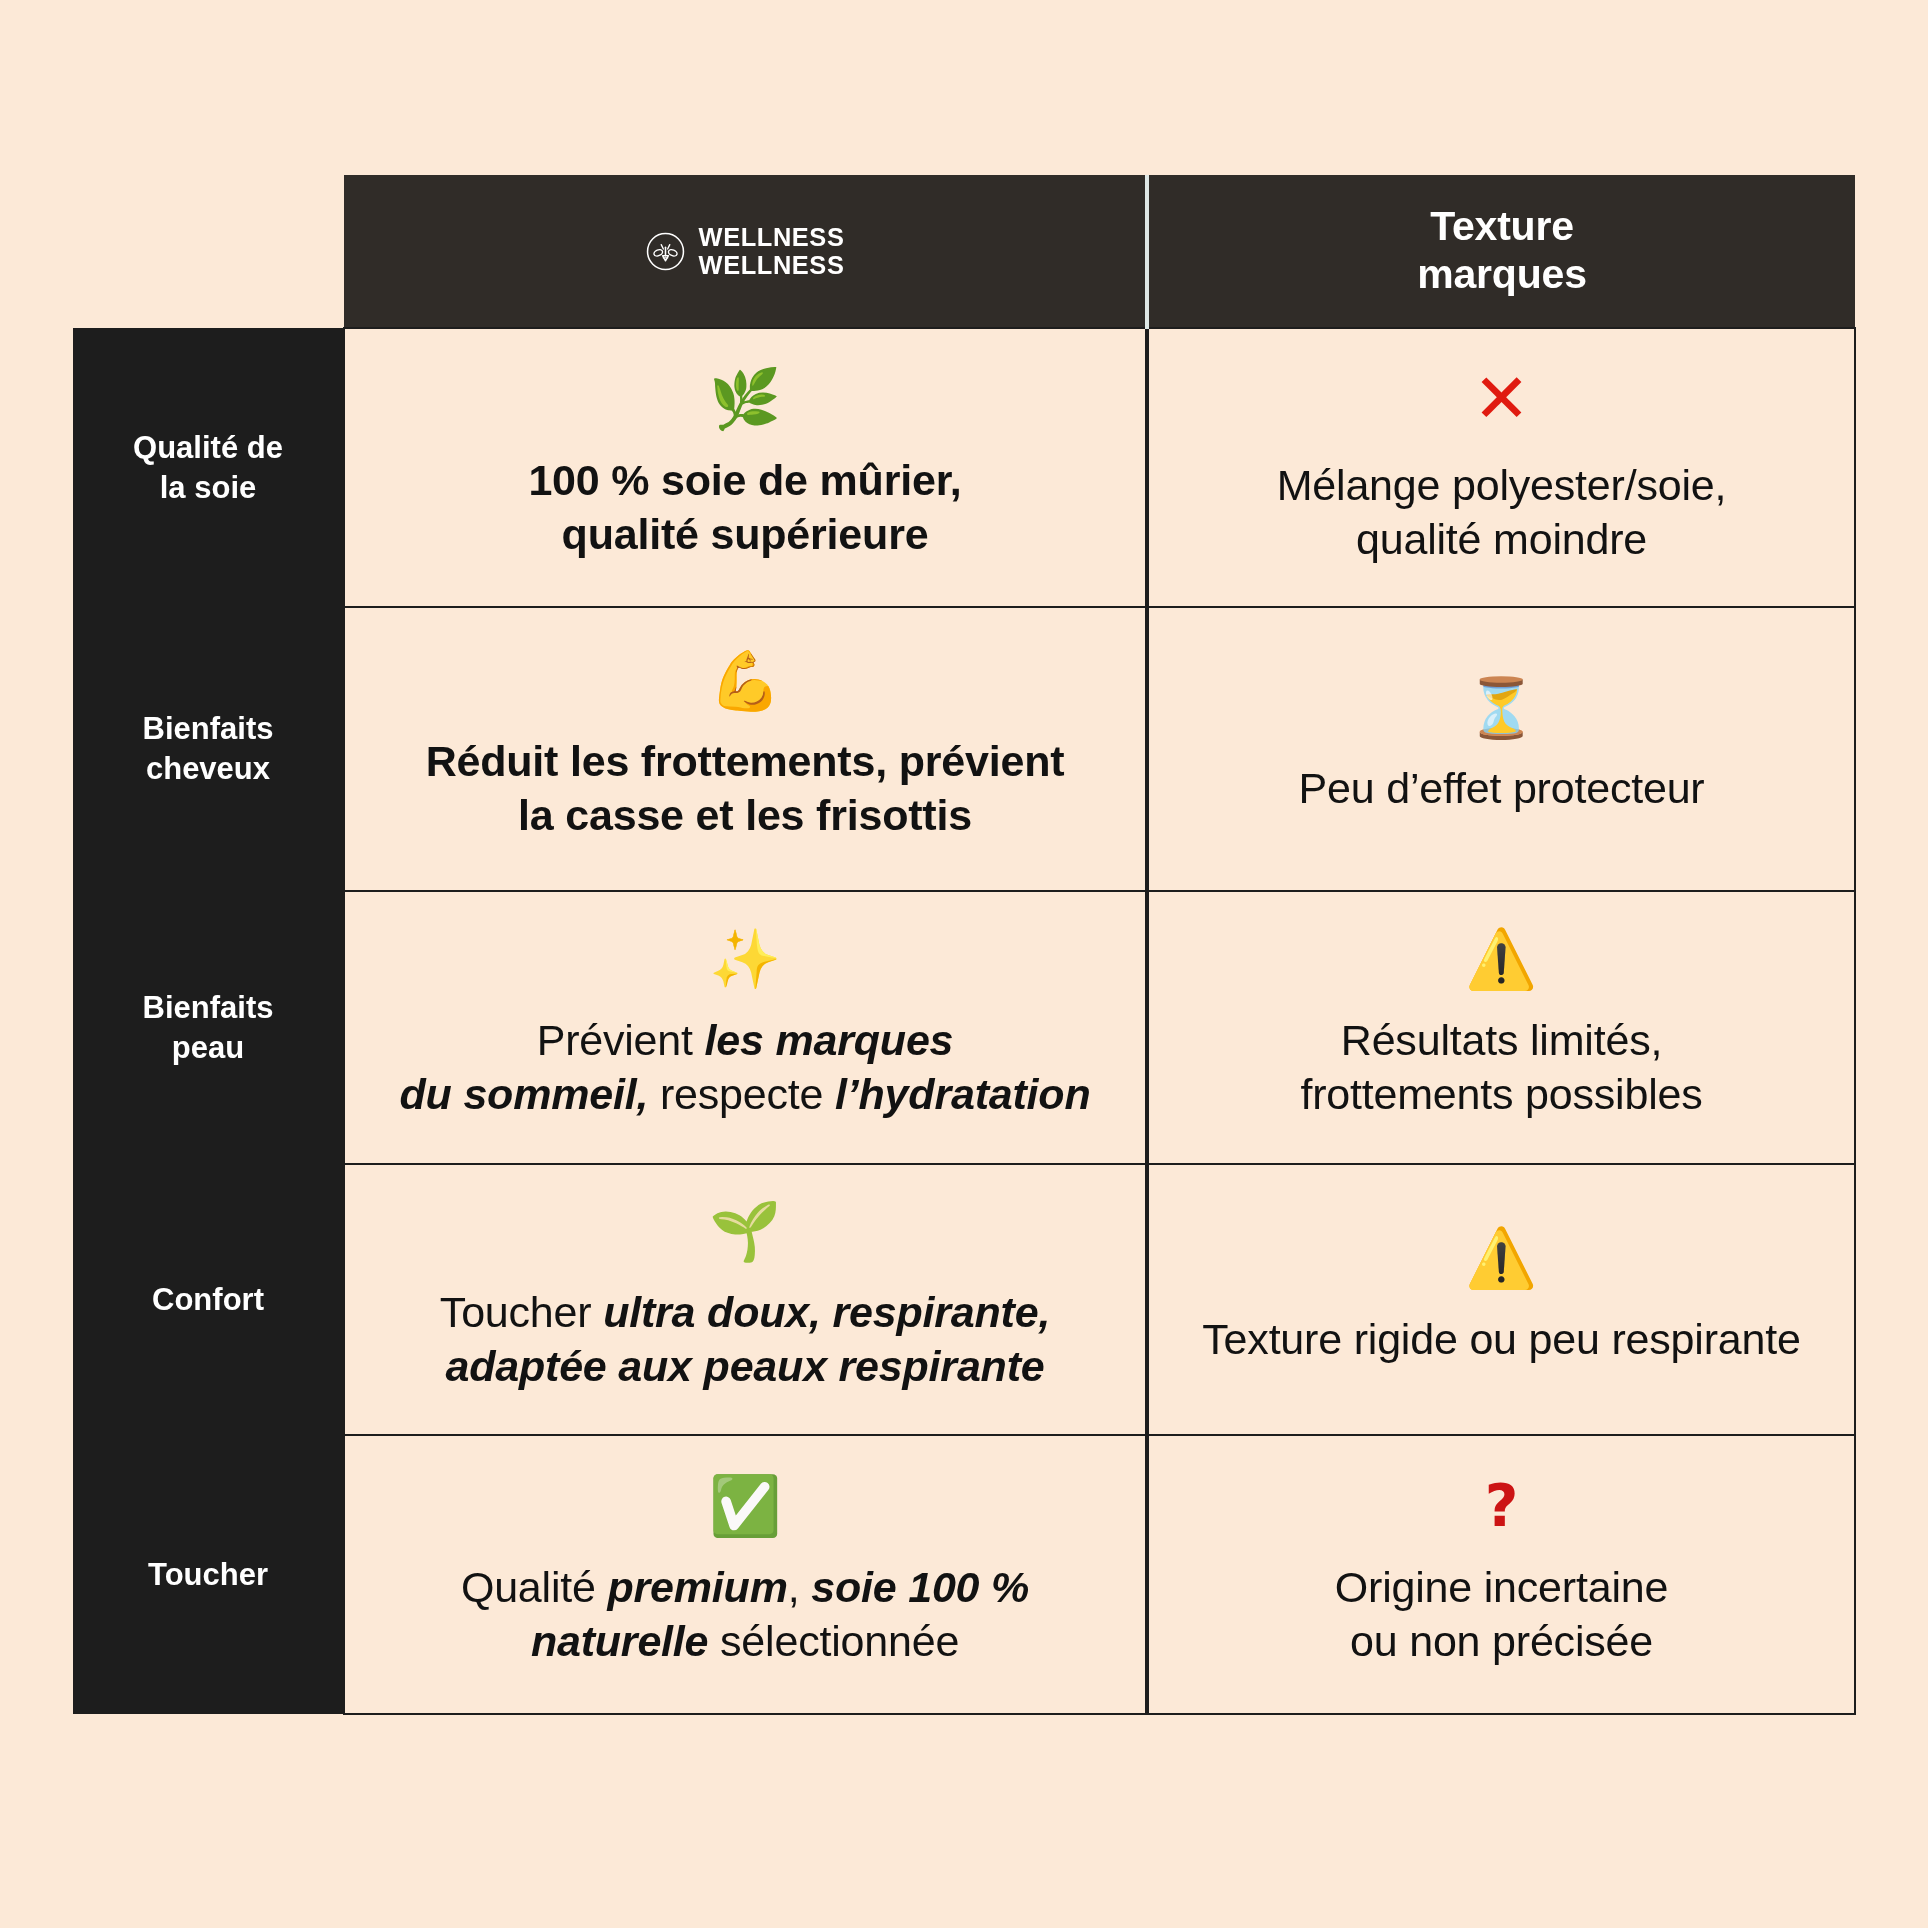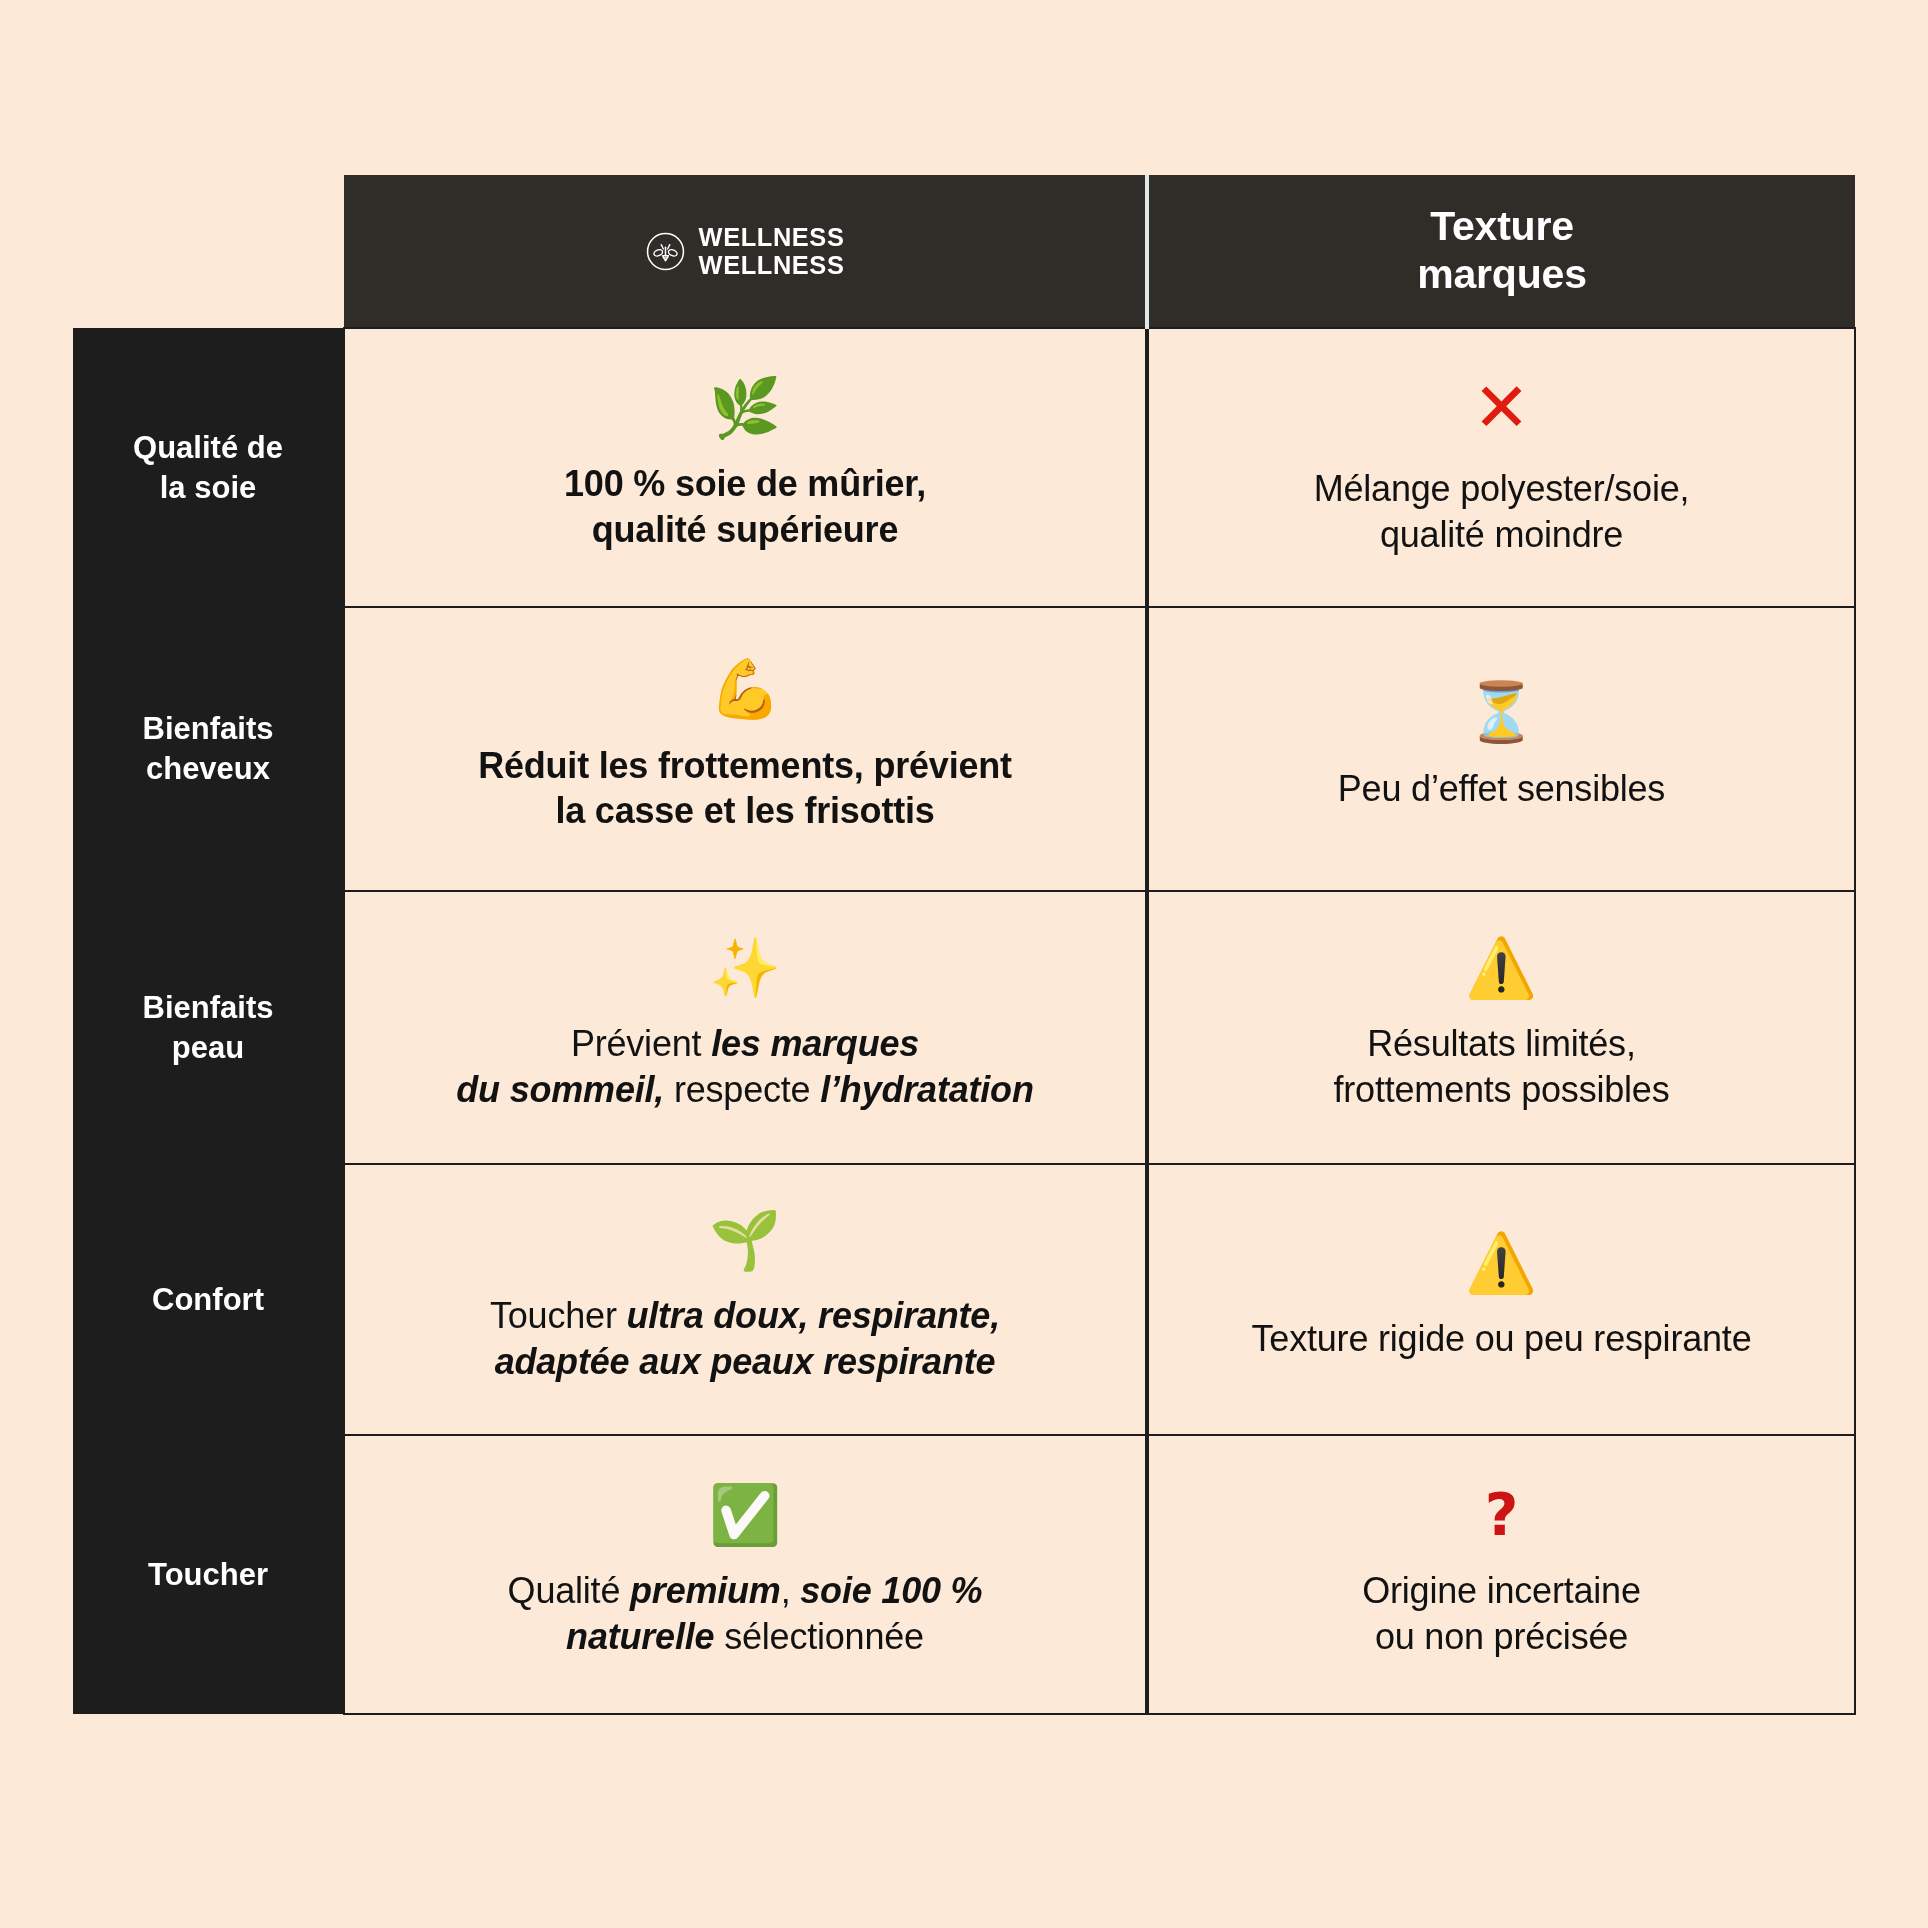--- a/index.html
+++ b/index.html
@@ -116,21 +116,21 @@
     font-weight: 700;
     font-size: 68px;
   }
   .cell-icon.glyph-q {
     color: #cc1414;
     font-weight: 700;
     font-size: 58px;
   }
 
   .cell-text {
-    font-size: 36px;
+    font-size: 43px;
     line-height: 1.26;
     color: #121212;
     letter-spacing: -0.2px;
   }
   .cell-text.is-bold { font-weight: 700; }
   .cell-text b { font-weight: 700; font-style: italic; }
 
   .r1 .cell { height: 279px; }
   .r2 .cell { height: 284px; }
   .r3 .cell { height: 273px; }
@@ -203,21 +203,21 @@
         <th class="row-label">
           <span>Bienfaits</span>
           <span>cheveux</span>
         </th>
         <td class="cell brand-cell">
           <span class="cell-icon">💪</span>
           <span class="cell-text is-bold">Réduit les frottements, prévient<br>la casse et les frisottis</span>
         </td>
         <td class="cell others-cell">
           <span class="cell-icon">⏳</span>
-          <span class="cell-text">Peu d’effet sensibles</span>
+          <span class="cell-text">Peu d’effet protecteur</span>
         </td>
       </tr>
 
       <tr class="r3">
         <th class="row-label">
           <span>Bienfaits</span>
           <span>peau</span>
         </th>
         <td class="cell brand-cell">
           <span class="cell-icon">✨</span>

